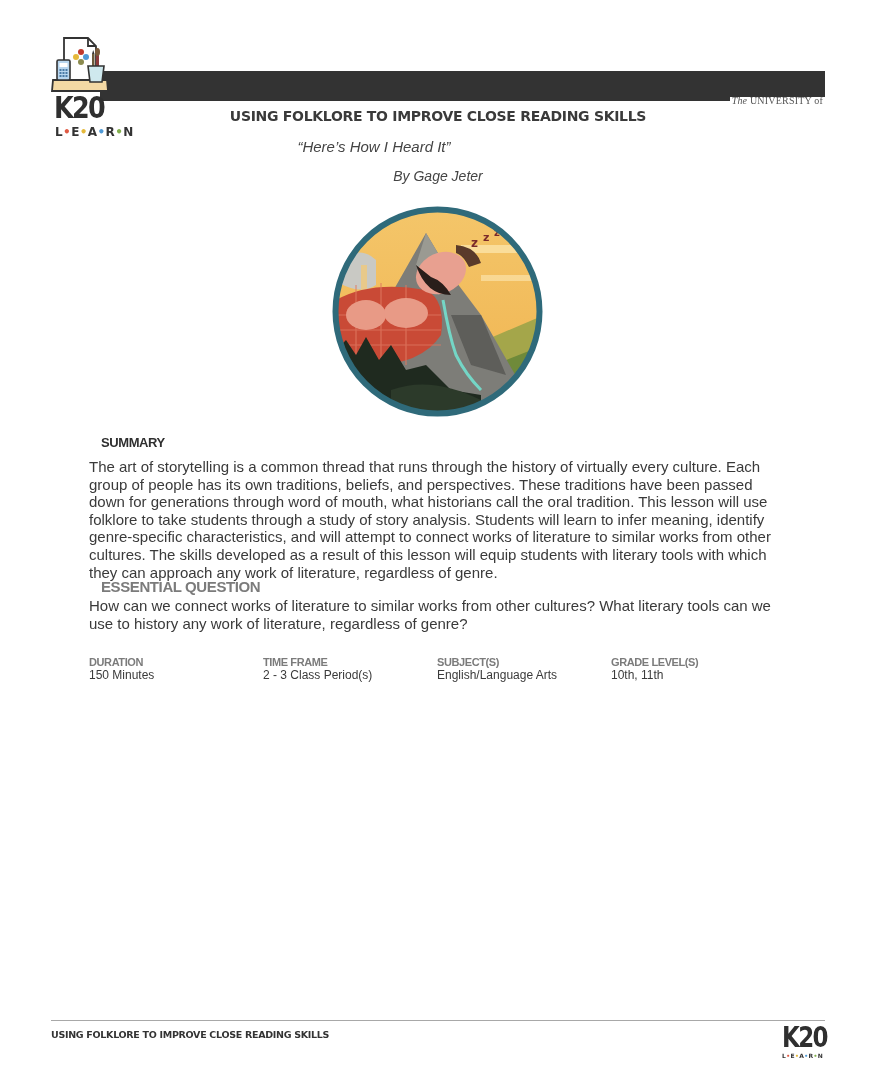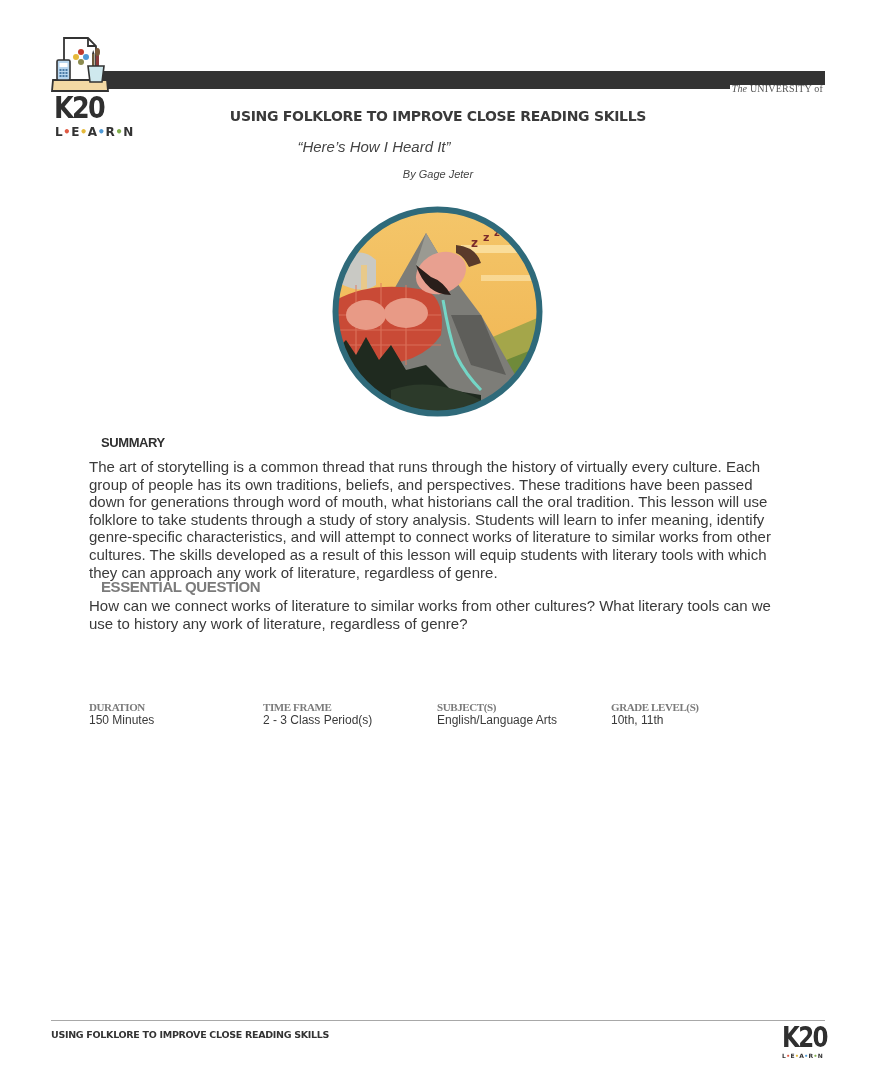--- a/index.html
+++ b/index.html
@@ -1,21 +1,21 @@
 <!DOCTYPE html>
 <html><head>
   <meta charset="utf-8">
   <style>
     * { margin: 0; padding: 0; box-sizing: border-box; }
     html, body { width: 876px; height: 1085px; background: #ffffff; overflow: hidden; }
     body { position: relative; font-family: "Liberation Sans", sans-serif; color: #3a3a3a; }
 
     
     .header-bar {
-      position: absolute; left: 100px; top: 71px; width: 725px; height: 18px;
+      position: absolute; left: 100px; top: 71px; width: 725px; height: 30px;
       background: #333333;
     }
     .univ-text {
       position: absolute; right: 0; bottom: -4px; font-family: "Liberation Serif", serif;
       font-size: 10px; color: #555; background: #fff; padding: 0 2px 0 2px;
       height: 8px; line-height: 8px; overflow: hidden; letter-spacing: 0.2px;
     }
     .univ-text .the { font-style: italic; }
 
     
@@ -38,40 +38,40 @@
       position: absolute; left: 0; width: 876px; top: 108px; text-align: center;
       font-family: "DejaVu Sans", sans-serif; font-weight: bold; font-size: 14px; color: #3a3a3a;
       letter-spacing: -0.3px;
     }
     .subtitle {
       position: absolute; left: 0; width: 748px; top: 138px; text-align: center;
       font-style: italic; font-size: 15px; color: #444;
     }
     .byline {
       position: absolute; left: 0; width: 876px; top: 168px; text-align: center;
-      font-style: italic; font-size: 11px; color: #444;
+      font-style: italic; font-size: 14px; color: #444;
     }
 
     .hero { position: absolute; left: 331px; top: 205px; width: 213px; height: 213px; }
 
     
     .section-h {
       position: absolute; left: 101px; font-family: Liberation Sans, sans-serif; font-weight: bold;
       letter-spacing: -0.4px;
     }
     .summary-h { top: 435px; font-size: 13px; color: #2f2f2f; }
     .body-text {
       position: absolute; left: 89px; width: 700px; font-size: 15px; line-height: 17.6px; color: #3a3a3a;
     }
     .summary-text { top: 458px; }
     .eq-h { top: 578px; font-size: 15px; color: #7b7b7b; }
     .eq-text { top: 597px; }
 
     .meta { position: absolute; top: 656px; }
-    .meta .lbl { font-family: Liberation Serif, serif; font-weight: bold; font-size: 11px; color: #7b7b7b; letter-spacing: -0.4px; margin-top: 45px; }
+    .meta .lbl { font-family: Liberation Sans, sans-serif; font-weight: bold; font-size: 11px; color: #7b7b7b; letter-spacing: -0.4px; }
     .meta .val { margin-top: 0; font-size: 12px; color: #3a3a3a; }
 
     
     .footer-rule { position: absolute; left: 51px; top: 1020px; width: 774px; height: 1px; background: #a8a8a8; }
     .footer-title {
       position: absolute; left: 51px; top: 1029px; font-family: "DejaVu Sans", sans-serif;
       font-weight: bold; font-size: 9.5px; color: #333; letter-spacing: -0.3px;
     }
     .k20.bottom { left: 782px; top: 1024px; font-size: 28px; line-height: 28px; }
     .learn.bottom { left: 782px; top: 1052px; font-size: 6px; }

